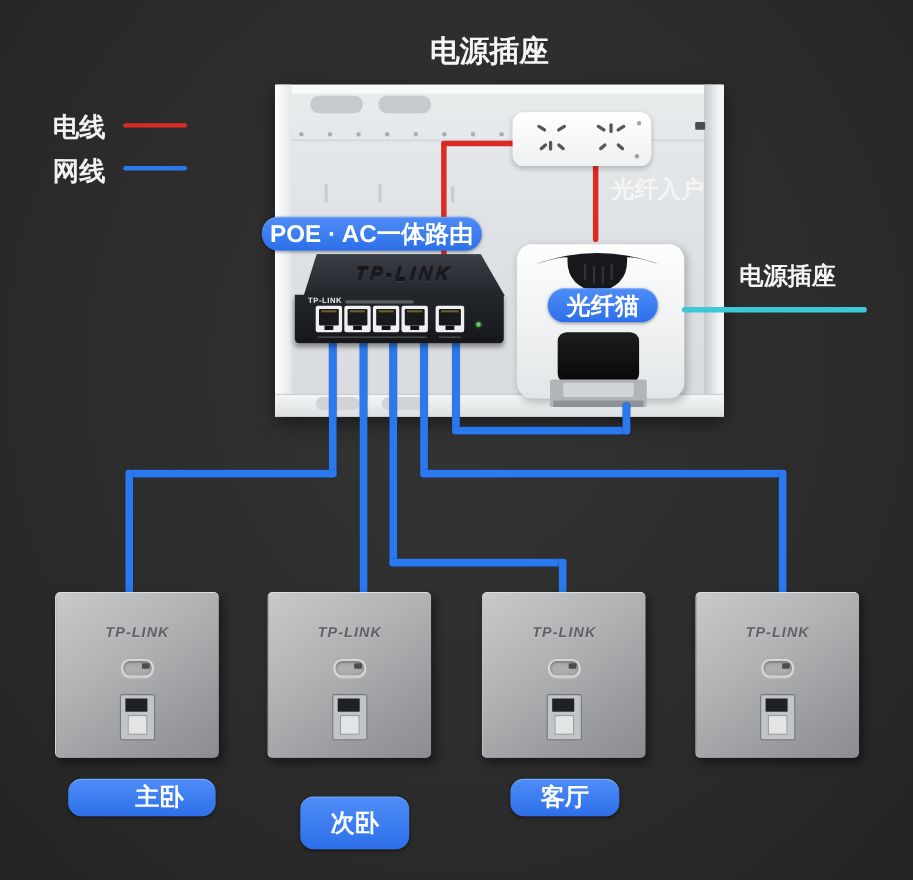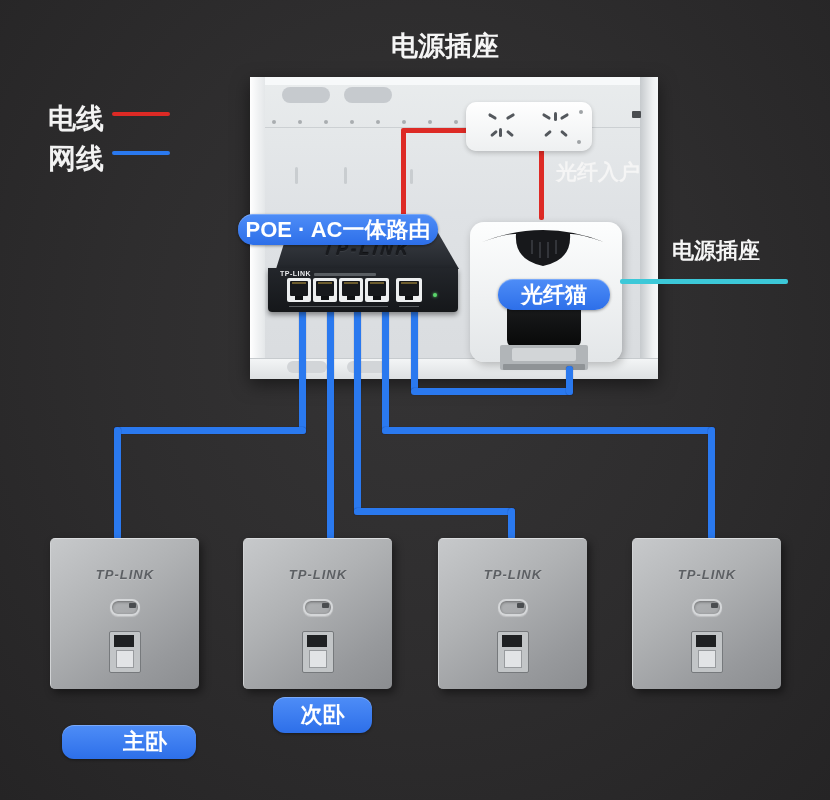--- a/index.html
+++ b/index.html
@@ -4,21 +4,21 @@
 <style>
   html,body{margin:0;padding:0;background:#1d1c1d;}
   #stage{
     position:relative;width:830px;height:800px;overflow:hidden;
     font-family:"Liberation Sans",sans-serif;
     background:radial-gradient(ellipse at 50% 42%, #353435 0%, #2e2d2e 50%, #252425 100%);
   }
   .abs{position:absolute;}
   .wtext{color:#f5f5f5;font-weight:700;}
   
-  .legend-label{font-size:28px;color:#f2f2f2;font-weight:600;}
+  .legend-label{font-size:24px;color:#f2f2f2;font-weight:600;}
   .legend-line{height:4px;border-radius:2px;}
   
   .box{
     left:250px;top:77px;width:408px;height:301px;
     background:linear-gradient(180deg,#e9eced 0%,#dfe2e5 45%,#d9dcdf 100%);
     border-radius:3px;box-shadow:0 6px 18px rgba(0,0,0,.5);
   }
   .box-top{left:0;top:0;width:408px;height:8px;background:#f7f9fa;}
   .box-left{left:0;top:0;width:15px;height:301px;background:linear-gradient(90deg,#ffffff,#e4e7e9);}
   .box-right{left:390px;top:0;width:18px;height:301px;background:linear-gradient(90deg,#c6cacd,#eff1f2 70%,#f6f8f9);}
@@ -34,21 +34,20 @@
     background:linear-gradient(180deg,#ffffff,#eef0f1);
     box-shadow:0 2px 5px rgba(0,0,0,.2);
   }
   .slot{position:absolute;background:#54585d;border-radius:2px;}
   
   .pill{
     display:flex;align-items:center;justify-content:center;
     background:linear-gradient(180deg,#4e8df7,#2d6fe9);
     color:#fff;font-weight:700;border-radius:15px;
     box-shadow:0 1px 3px rgba(0,0,0,.4), inset 0 1px 0 rgba(255,255,255,.25);
-    margin-top:17px;
   }
   .room-pill{border-radius:12px;font-size:22px;}
   
   .blue-cable{background:#2a79ef;border-radius:3px;box-shadow:0 0 1px rgba(0,10,60,.6);}
   .red-wire{background:#dd2a25;border-radius:2px;}
   .fiber-line{background:#3cc8d8;border-radius:2px;}
   
   .router-top{
     left:276px;top:231px;width:183px;height:38px;
     background:linear-gradient(180deg,#3b3f46,#22252a);
@@ -229,21 +228,21 @@
       <div class="jack-pins" style="width:16px;"></div>
       <div class="jack-tab" style="left:9px;"></div>
     </div>
     <div class="abs port-marks"></div>
     <div class="abs wan-mark"></div>
     <div class="abs led"></div>
   </div>
 
   <div class="abs pill" style="left:238px;top:197px;width:200px;height:31px;font-size:22px;">POE · AC一体路由</div>
 
-  <div class="abs pill" style="left:498px;top:262px;width:112px;height:31px;font-size:22px;">光纤猫</div>
+  <div class="abs pill" style="left:498px;top:262px;width:100px;height:31px;font-size:22px;">光纤猫</div>
 
   <div class="abs ap" style="left:50px;top:538px;">
     <div class="ap-brand">TP-LINK</div>
     <div class="ap-indicator"></div>
     <div class="ap-jack"></div>
   </div>
   <div class="abs ap" style="left:243px;top:538px;">
     <div class="ap-brand">TP-LINK</div>
     <div class="ap-indicator"></div>
     <div class="ap-jack"></div>
@@ -253,15 +252,16 @@
     <div class="ap-indicator"></div>
     <div class="ap-jack"></div>
   </div>
   <div class="abs ap" style="left:632px;top:538px;">
     <div class="ap-brand">TP-LINK</div>
     <div class="ap-indicator"></div>
     <div class="ap-jack"></div>
   </div>
 
   <div class="abs pill room-pill" style="left:62px;top:708px;width:102px;height:34px;padding-left:32px;">主卧</div>
-  <div class="abs pill room-pill" style="left:273px;top:680px;width:99px;height:36px;">次卧</div>
+  <div class="abs pill room-pill" style="left:273px;top:724px;width:99px;height:48px;">次卧</div>
+  <div class="abs pill room-pill" style="left:464px;top:708px;width:99px;height:34px;">客厅</div>
 
 </div>
 
 </body></html>

